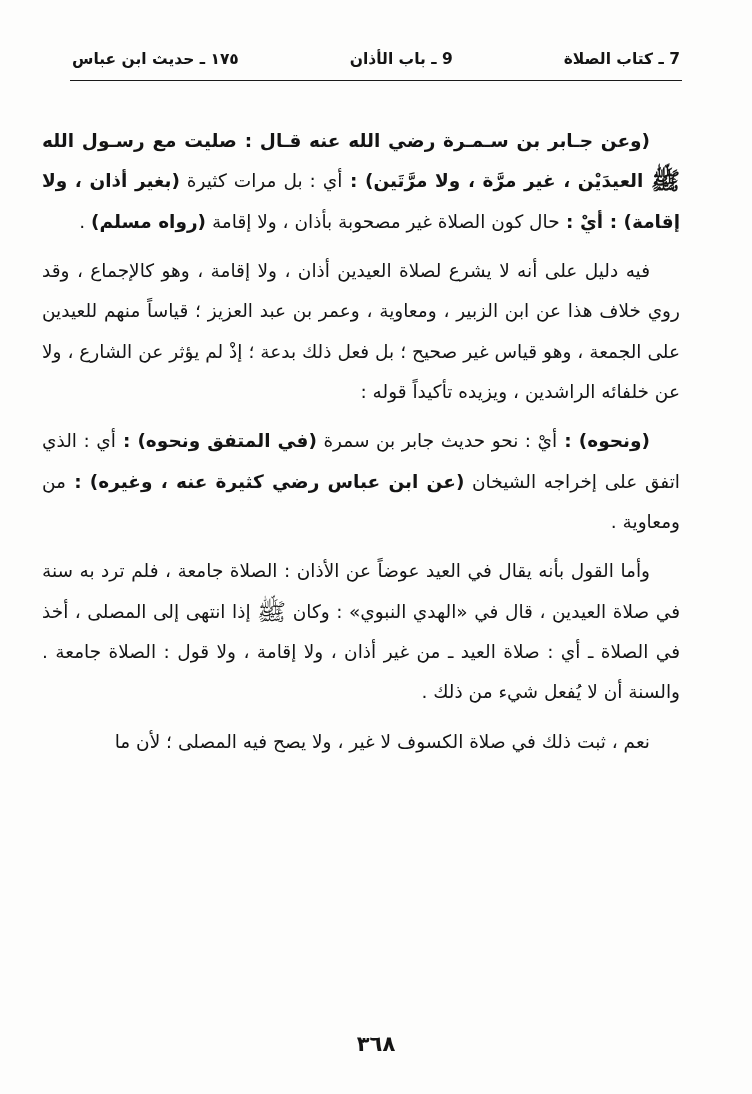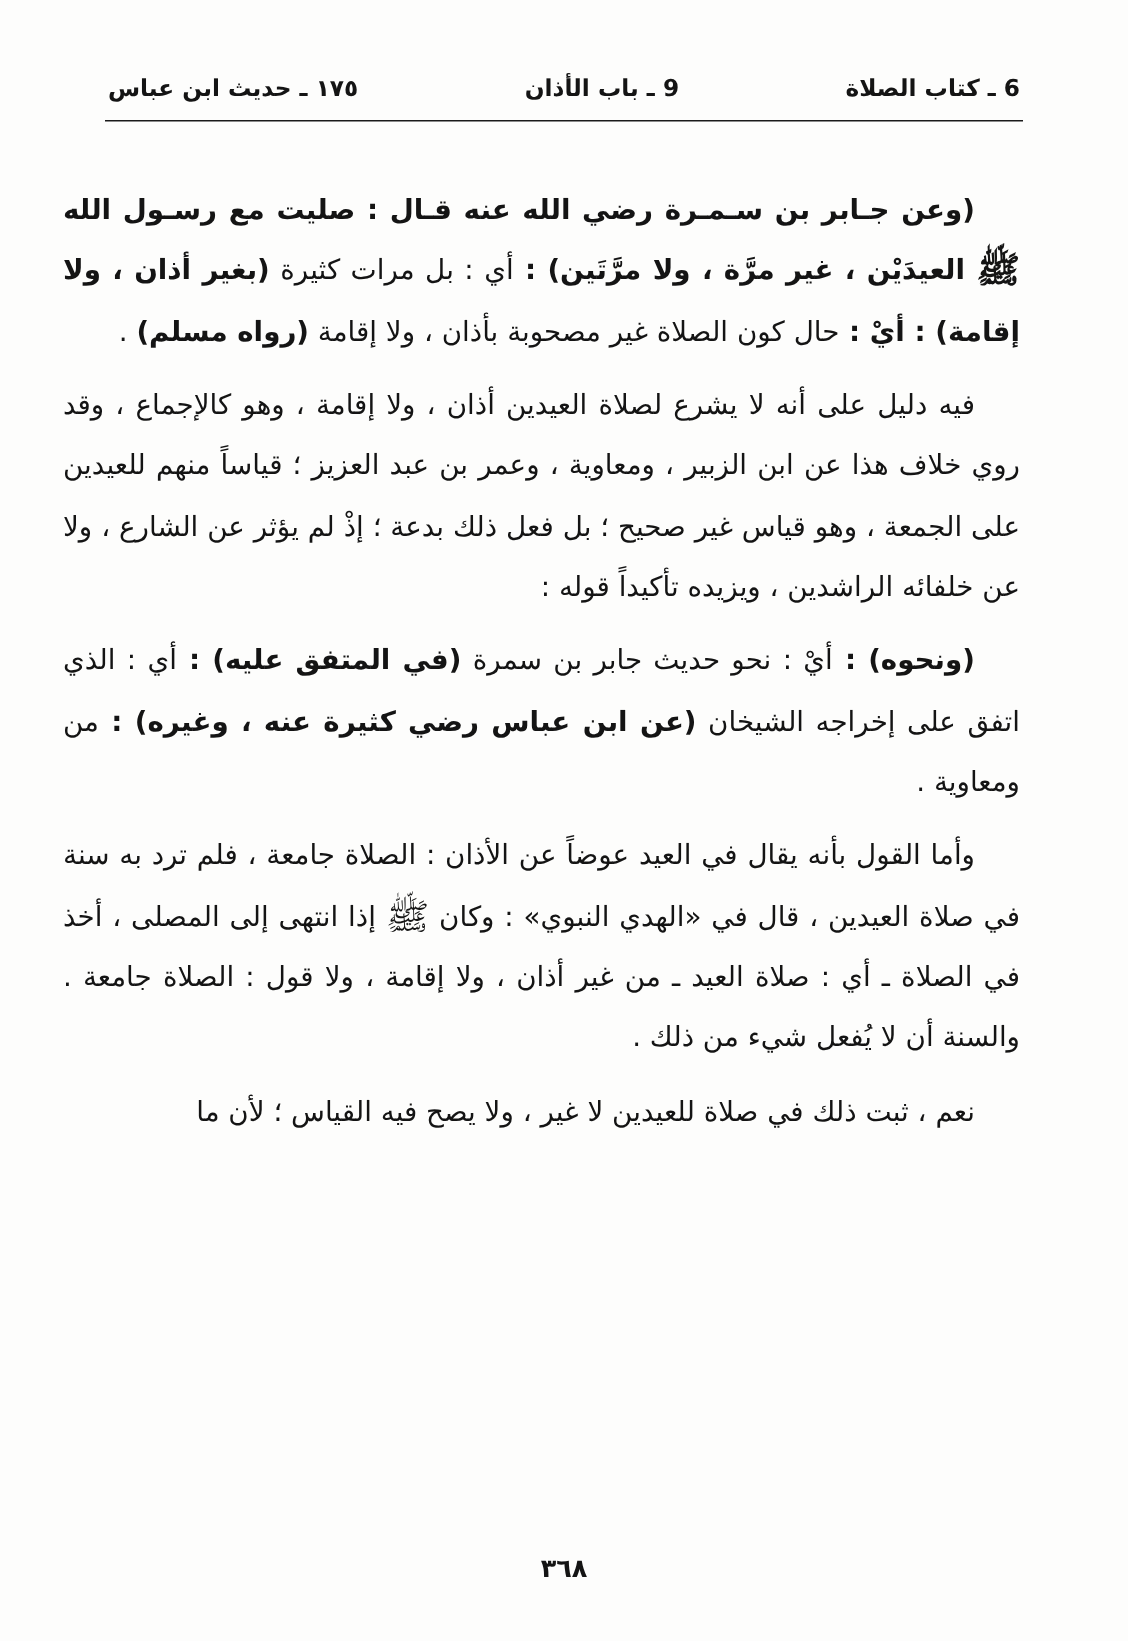--- a/index.html
+++ b/index.html
@@ -44,40 +44,40 @@
     font-size: 130%;
     line-height: 1;
     vertical-align: -2px;
   }
   .page-number {
     position: absolute;
     bottom: 38px;
     left: 0;
     right: 0;
     text-align: center;
-    font-size: 17px;
+    font-size: 21px;
     font-weight: bold;
   }
 </style>
 </head>
 <body>
 
 <div class="page">
 
   <div class="header">
-    <span>6 ـ كتاب الصلاة</span>
+    <span>7 ـ كتاب الصلاة</span>
     <span>9 ـ باب الأذان</span>
     <span>١٧٥ ـ حديث ابن عباس</span>
   </div>
 
   <hr class="rule">
 
   <div class="body-text">
       <p class="para"><span class="bold">(وعن جـابر بن سـمـرة رضي الله عنه قـال : صليت مع رسـول الله <span class="saw">ﷺ</span> العيدَيْن ، غير مرَّة ، ولا مرَّتَين) : </span><span>أي : بل مرات كثيرة </span><span class="bold">(بغير أذان ، ولا إقامة) : </span><span class="bold">أيْ : </span><span>حال كون الصلاة غير مصحوبة بأذان ، ولا إقامة </span><span class="bold">(رواه مسلم)</span><span> .</span></p>
       <p class="para"><span>فيه دليل على أنه لا يشرع لصلاة العيدين أذان ، ولا إقامة ، وهو كالإجماع ، وقد روي خلاف هذا عن ابن الزبير ، ومعاوية ، وعمر بن عبد العزيز ؛ قياساً منهم للعيدين على الجمعة ، وهو قياس غير صحيح ؛ بل فعل ذلك بدعة ؛ إذْ لم يؤثر عن الشارع ، ولا عن خلفائه الراشدين ، ويزيده تأكيداً قوله :</span></p>
-      <p class="para"><span class="bold">(ونحوه) : </span><span>أيْ : نحو حديث جابر بن سمرة </span><span class="bold">(في المتفق عليه) : </span><span>أي : الذي اتفق على إخراجه الشيخان </span><span class="bold">(عن ابن عباس رضي كثيرة عنه ، وغيره) : </span><span>من ومعاوية .</span></p>
+      <p class="para"><span class="bold">(ونحوه) : </span><span>أيْ : نحو حديث جابر بن سمرة </span><span class="bold">(في المتفق ونحوه) : </span><span>أي : الذي اتفق على إخراجه الشيخان </span><span class="bold">(عن ابن عباس رضي كثيرة عنه ، وغيره) : </span><span>من ومعاوية .</span></p>
       <p class="para"><span>وأما القول بأنه يقال في العيد عوضاً عن الأذان : الصلاة جامعة ، فلم ترد به سنة في صلاة العيدين ، قال في «الهدي النبوي» : وكان <span class="saw">ﷺ</span> إذا انتهى إلى المصلى ، أخذ في الصلاة ـ أي : صلاة العيد ـ من غير أذان ، ولا إقامة ، ولا قول : الصلاة جامعة . والسنة أن لا يُفعل شيء من ذلك .</span></p>
-      <p class="para"><span>نعم ، ثبت ذلك في صلاة للعيدين لا غير ، ولا يصح فيه القياس ؛ لأن ما</span></p>
+      <p class="para"><span>نعم ، ثبت ذلك في صلاة الكسوف لا غير ، ولا يصح فيه المصلى ؛ لأن ما</span></p>
     </div>
 
   <div class="page-number">٣٦٨</div>
 
 </div>
 
 </body></html>

